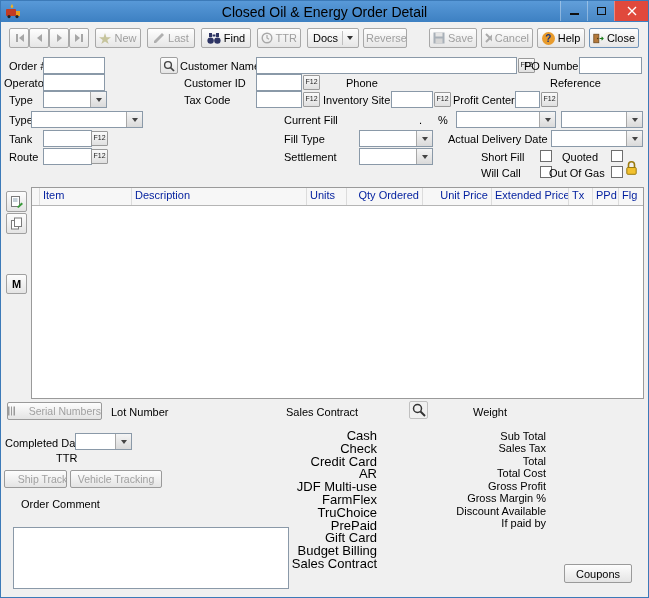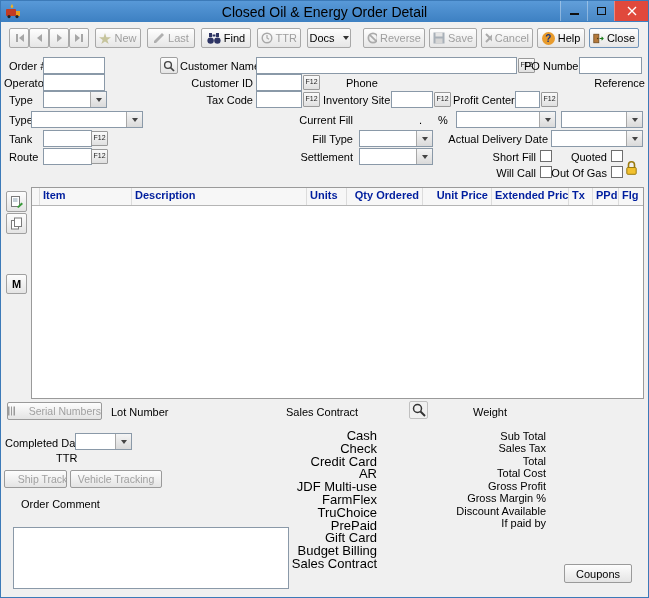--- a/index.html
+++ b/index.html
@@ -18,32 +18,32 @@
 
   
   .tb{position:absolute;top:27px;height:20px;display:flex;align-items:center;justify-content:center;gap:3px;background:linear-gradient(#fefefe,#e6e6e6);border:1px solid #a8a8a8;border-radius:2px;font-size:11px;color:#000;box-sizing:border-box;padding:0 3px;white-space:nowrap}
   .tb.dis{color:#9f9f9f}
   .tb .sep{width:1px;height:14px;background:#c0c0c0;margin:0 1px}
   .tri-down{width:0;height:0;border-left:3.5px solid transparent;border-right:3.5px solid transparent;border-top:4px solid #333}
   .help-ic{display:inline-block;width:13px;height:13px;border-radius:50%;background:#e89b2c;color:#17337e;font-weight:bold;font-size:10px;line-height:13px;text-align:center}
 
   
   .lbl{position:absolute;font-size:11px;color:#000;white-space:nowrap}
-  .lblr{text-align:right}
+  .lblr{text-align:left}
   .inp{position:absolute;height:17px;background:#fff;border:1px solid #8a99a8;box-sizing:border-box;font:11px "Liberation Sans",sans-serif;padding:0 2px}
   .cmb{position:absolute;height:17px;background:#fff;border:1px solid #8a99a8;box-sizing:border-box}
   .dd{position:absolute;right:0;top:0;bottom:0;width:15px;background:linear-gradient(#f5f5f5,#dadada);border-left:1px solid #a8a8a8;display:flex;align-items:center;justify-content:center}
   .dd::after{content:"";width:0;height:0;border-left:3.5px solid transparent;border-right:3.5px solid transparent;border-top:4px solid #444}
   .f12{position:absolute;width:17px;height:15px;background:linear-gradient(#fafafa,#e0e0e0);border:1px solid #9a9a9a;box-sizing:border-box;font-size:7px;line-height:12px;text-align:center;color:#222;border-radius:1px}
   .chk{position:absolute;width:12px;height:12px;background:#fff;border:1px solid #6e6e6e;box-sizing:border-box}
 
   
   .grid{position:absolute;left:30px;top:186px;width:613px;height:212px;background:#fff;border:1px solid #9a9a9a;box-sizing:border-box}
   .ghead{display:flex;height:17px;border-bottom:1px solid #b5b5b5;background:#f7f7f7}
-  .gcell{font-size:11px;font-weight:bold;color:#001e9e;border-right:1px solid #dcdcdc;padding:1px 3px;box-sizing:border-box;white-space:nowrap;overflow:hidden;flex:0 0 auto}
+  .gcell{font-size:11px;font-weight:normal;color:#001e9e;border-right:1px solid #dcdcdc;padding:1px 3px;box-sizing:border-box;white-space:nowrap;overflow:hidden;flex:0 0 auto}
   .gcell.r{text-align:right}
   .gbody{height:194px}
   .sbtn{position:absolute;width:21px;height:21px;background:linear-gradient(#fdfdfd,#e4e4e4);border:1px solid #a0a0a0;border-radius:2px;display:flex;align-items:center;justify-content:center;box-sizing:border-box;font-size:11px;font-weight:bold}
 
   
   .btn{position:absolute;display:flex;align-items:center;justify-content:center;gap:14px;background:linear-gradient(#fdfdfd,#e4e4e4);border:1px solid #9a9a9a;border-radius:2px;font-size:11px;box-sizing:border-box;white-space:nowrap}
   .btn.sm{font-size:10.5px}
   .btn.dis{color:#a0a0a0}
   .paycol{position:absolute;left:286px;top:429px;width:90px;text-align:right;font-size:13px;line-height:12.8px;color:#000}
   .totcol{position:absolute;left:448px;top:429px;width:97px;text-align:right;font-size:11px;line-height:12.45px;color:#000}
@@ -123,26 +123,26 @@
       </svg>
     <span>Find</span>
   </div>
   <div class="tb dis" style="left:256px;width:44px">
     <svg width="12" height="12">
         <circle cx="6" cy="6" r="4.8" fill="none" stroke="#a8a8a8" stroke-width="1.4"></circle>
         <path d="M6 3 V6 L8 7.2" stroke="#a8a8a8" fill="none" stroke-width="1.2"></path>
       </svg>
     <span>TTR</span>
   </div>
-  <div class="tb" style="left:306px;width:44px">
+  <div class="tb" style="left:306px;width:52px">
     <span>Docs</span>
     <span class="sep"></span>
     <span class="tri-down"></span>
   </div>
-  <div class="tb dis" style="left:362px;width:62px">
+  <div class="tb dis" style="left:362px;width:44px">
     <svg width="12" height="12">
         <circle cx="6" cy="6" r="4.6" fill="none" stroke="#ababab" stroke-width="1.8"></circle>
         <line x1="2.8" y1="2.8" x2="9.2" y2="9.2" stroke="#ababab" stroke-width="1.8"></line>
       </svg>
     <span>Reverse</span>
   </div>
   <div class="tb dis" style="left:428px;width:48px">
     <svg width="12" height="12">
         <rect x="0.5" y="0.5" width="11" height="11" fill="#a8b0b8"></rect>
         <rect x="2.5" y="0.5" width="7" height="4" fill="#e6e6e6"></rect>
@@ -182,21 +182,21 @@
   <div class="f12" style="left:517px;top:57px">F12</div>
   <div class="lbl" style="left:523px;top:59px">PO Number</div>
   <input class="inp" style="left: 578px; top: 56px; width: 63px;">
 
   <div class="lbl" style="left:3px;top:76px">Operator</div>
   <input class="inp" style="left: 42px; top: 73px; width: 62px;">
   <div class="lbl lblr" style="left:183px;top:76px;width:69px">Customer ID</div>
   <input class="inp" style="left: 255px; top: 73px; width: 46px;">
   <div class="f12" style="left:302px;top:74px">F12</div>
   <div class="lbl" style="left:345px;top:76px">Phone</div>
-  <div class="lbl lblr" style="left:592px;top:76px;width:52px">Reference</div>
+  <div class="lbl lblr" style="left:549px;top:76px;width:52px">Reference</div>
 
   <div class="lbl" style="left:8px;top:93px">Type</div>
   <div class="cmb" style="left:42px;top:90px;width:64px">
       <span class="dd"></span>
     </div>
   <div class="lbl lblr" style="left:183px;top:93px;width:69px">Tax Code</div>
   <input class="inp" style="left: 255px; top: 90px; width: 46px;">
   <div class="f12" style="left:302px;top:91px">F12</div>
   <div class="lbl" style="left:322px;top:93px">Inventory Site</div>
   <input class="inp" style="left: 390px; top: 90px; width: 42px;">

